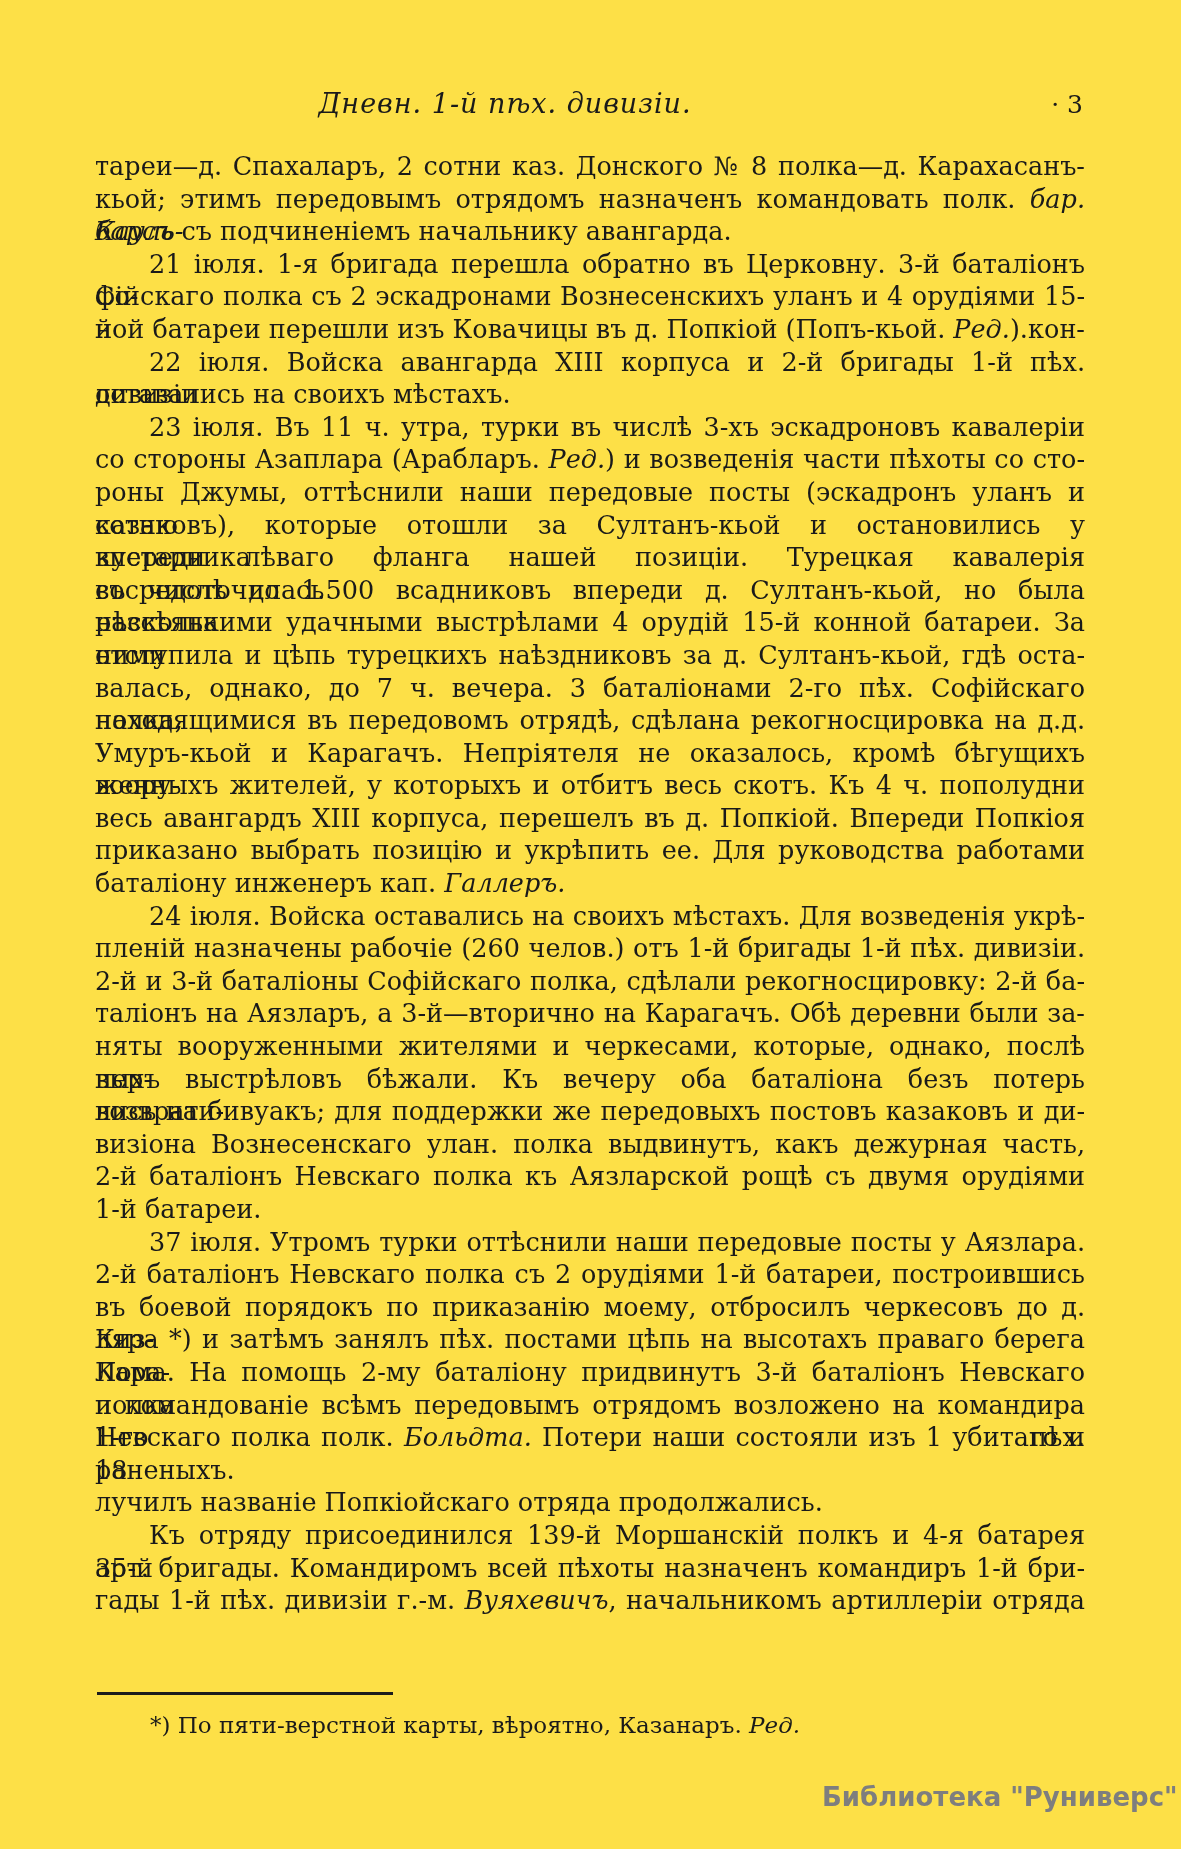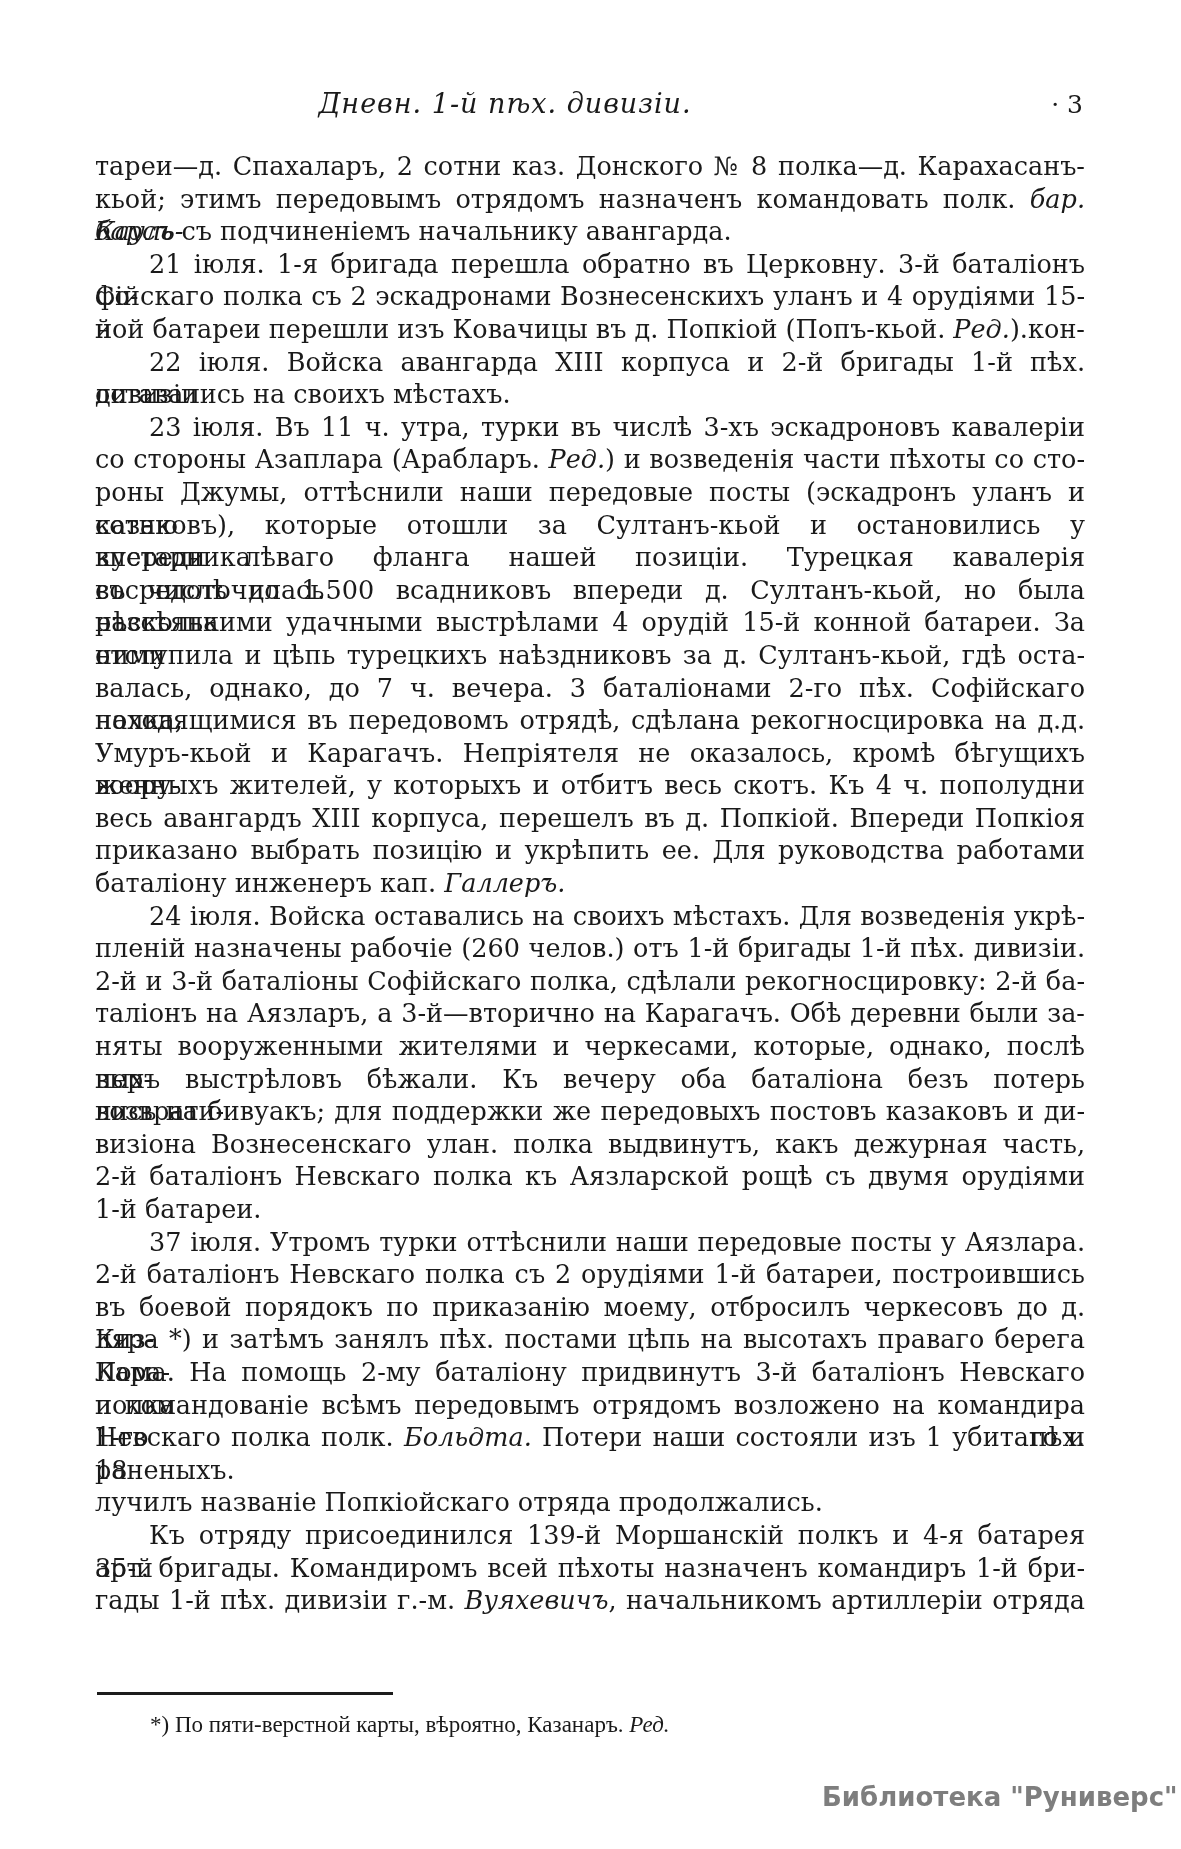--- a/index.html
+++ b/index.html
@@ -1,20 +1,20 @@
 <!DOCTYPE html>
 <html><head>
 <meta charset="utf-8">
 <style>
   html, body { margin: 0; padding: 0; background: #e9e9e9; }
   .page {
     position: relative;
     width: 1181px;
     height: 1849px;
-    background: #ffffff;
+    background: #fde047;
     overflow: hidden;
     color: #1a1a1a;
     font-family: "DejaVu Serif", "Liberation Serif", serif;
   }
   .running-head {
     position: absolute;
     top: 88px;
     left: 95px;
     width: 990px;
     height: 36px;
@@ -61,21 +61,20 @@
     height: 3px;
     background: #1c1c1c;
   }
   .footnote {
     position: absolute;
     left: 150px;
     top: 1710px;
     width: 935px;
     font-size: 23px;
     line-height: 30px;
-    font-family: Liberation Serif, serif;
   }
   .watermark {
     position: absolute;
     left: 822px;
     top: 1782px;
     font-family: "DejaVu Sans", "Liberation Sans", sans-serif;
     font-weight: bold;
     font-size: 26px;
     color: #7e7e7e;
     white-space: nowrap;

